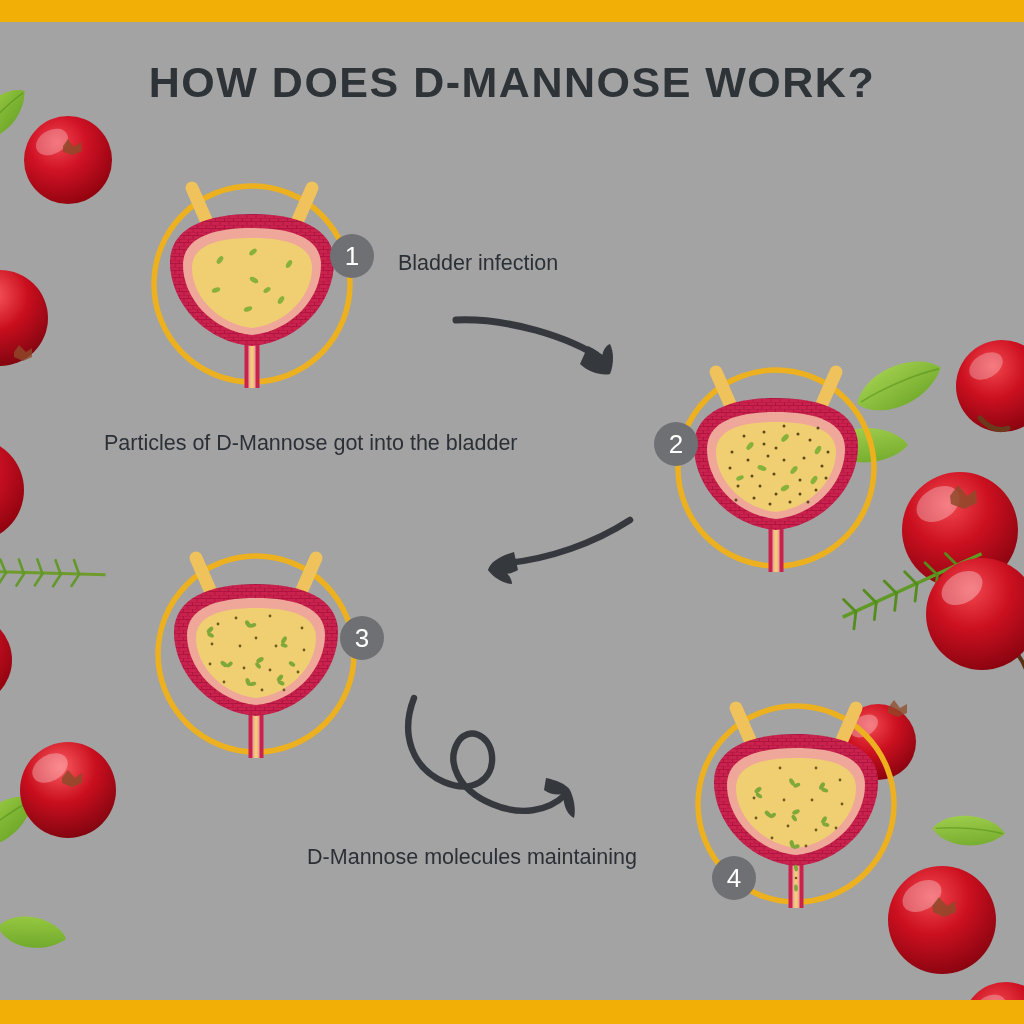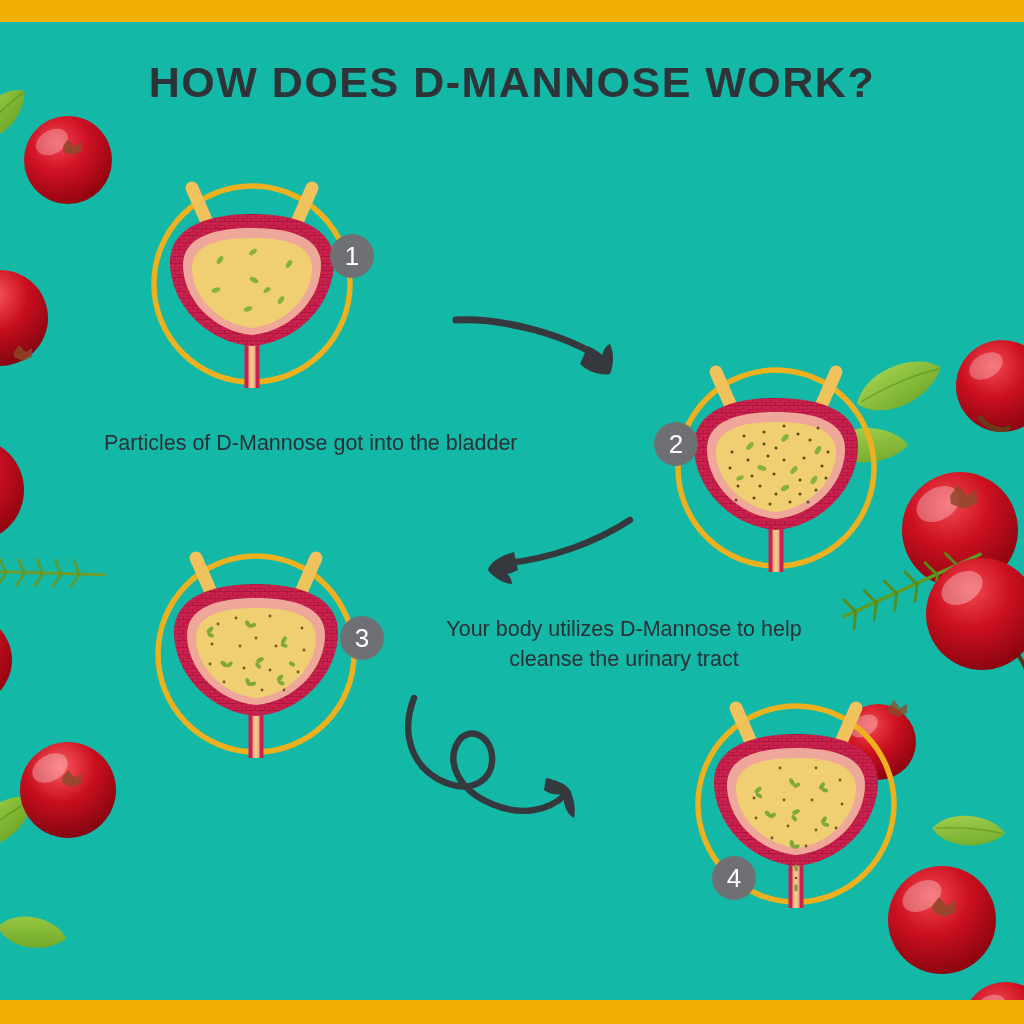--- a/index.html
+++ b/index.html
@@ -2,21 +2,21 @@
 <html><head>
 <meta charset="utf-8">
 <style>
   html,body{margin:0;padding:0;}
   body{
     width:1024px;height:1024px;overflow:hidden;
     background:#ffffff;
     font-family:"Liberation Sans", sans-serif;
     position:relative;
   }
-  #stage{position:absolute;inset:0;width:1024px;height:1024px;background:#14b8a6;}
+  #stage{position:absolute;inset:0;width:1024px;height:1024px;background:#a3a3a3;}
 
   
   .bar{position:absolute;left:0;width:1024px;background:#F2B007;z-index:40;}
   .bar.top{top:0;height:22px;}
   .bar.bottom{bottom:0;height:24px;}
 
   
   #title{
     position:absolute;left:0;top:58px;width:1024px;text-align:center;
     font-size:43px;font-weight:bold;letter-spacing:1.5px;color:#2E3338;
@@ -257,20 +257,21 @@
         <ellipse cx="141" cy="88" rx="4.4" ry="2.4" transform="rotate(-58 141 88)"></ellipse>
         <ellipse cx="106" cy="104" rx="4.6" ry="2.5" transform="rotate(28 106 104)"></ellipse>
         <ellipse cx="68" cy="114" rx="4.4" ry="2.4" transform="rotate(-20 68 114)"></ellipse>
         <ellipse cx="133" cy="124" rx="4.4" ry="2.4" transform="rotate(-55 133 124)"></ellipse>
         <ellipse cx="100" cy="133" rx="4.4" ry="2.4" transform="rotate(-20 100 133)"></ellipse>
         <ellipse cx="119" cy="114" rx="4" ry="2.2" transform="rotate(-35 119 114)"></ellipse>
       </g>
     </svg>
   </div>
   <div class="badge" style="left:330px;top:234px;">1</div>
+  <div class="step-text" style="left:398px;top:248px;">Bladder infection</div>
 
   <div class="arrow" style="left:452px;top:306px;">
     <svg width="190" height="80" viewBox="0 0 190 80">
       <path d="M4 14 C 56 12, 116 30, 152 54" stroke="#35383D" stroke-width="7" fill="none" stroke-linecap="round"></path>
       <path d="M136 40 C 150 46, 158 56, 158 68 C 150 70, 136 66, 128 58 Z" fill="#35383D"></path>
       <path d="M158 68 C 162 58, 162 46, 158 38 C 152 40, 148 50, 150 62 Z" fill="#35383D"></path>
     </svg>
   </div>
 
   <div class="organ" style="left:672px;top:360px;">
@@ -410,24 +411,20 @@
           <circle cx="146" cy="126" r="1.4"></circle>
           <circle cx="72" cy="136" r="1.4"></circle>
         <circle cx="110" cy="144" r="1.4"></circle>
           <circle cx="132" cy="144" r="1.4"></circle>
           <circle cx="66" cy="78" r="1.4"></circle>
         <circle cx="104" cy="92" r="1.4"></circle>
       </g>
     </svg>
   </div>
   <div class="badge" style="left:340px;top:616px;">3</div>
-  <div class="step-text center" style="left:398px;top:614px;width:452px;">
-    <div>Your body utilizes D-Mannose to help</div>
-    <div>cleanse the urinary tract</div>
-  </div>
 
   <div class="arrow" style="left:396px;top:694px;">
     <svg width="210" height="132" viewBox="0 0 210 132">
       <path d="M18 4 C 4 40, 16 74, 48 88 C 76 100, 98 86, 96 62
                C 94 40, 72 32, 62 48 C 50 68, 62 96, 96 110
                C 124 122, 152 118, 170 100" stroke="#35383D" stroke-width="6.4" fill="none" stroke-linecap="round"></path>
       <path d="M150 84 C 160 86, 170 90, 174 96 C 168 102, 156 102, 148 96 Z" fill="#35383D"></path>
       <path d="M174 96 C 178 104, 180 116, 178 124 C 170 120, 166 108, 168 98 Z" fill="#35383D"></path>
     </svg>
   </div>
@@ -499,16 +496,17 @@
         <circle cx="124" cy="134" r="1.4"></circle>
           <circle cx="144" cy="132" r="1.4"></circle>
           <circle cx="80" cy="142" r="1.4"></circle>
         <circle cx="114" cy="150" r="1.4"></circle>
           <circle cx="104" cy="182" r="1.3"></circle>
       </g>
     </svg>
   </div>
   <div class="badge" style="left:712px;top:856px;">4</div>
   <div class="step-text center" style="left:246px;top:842px;width:452px;">
+    <div>D-Mannose molecules maintaining</div>
   </div>
 
   <div class="bar bottom"></div>
 </div>
 
 </body></html>

